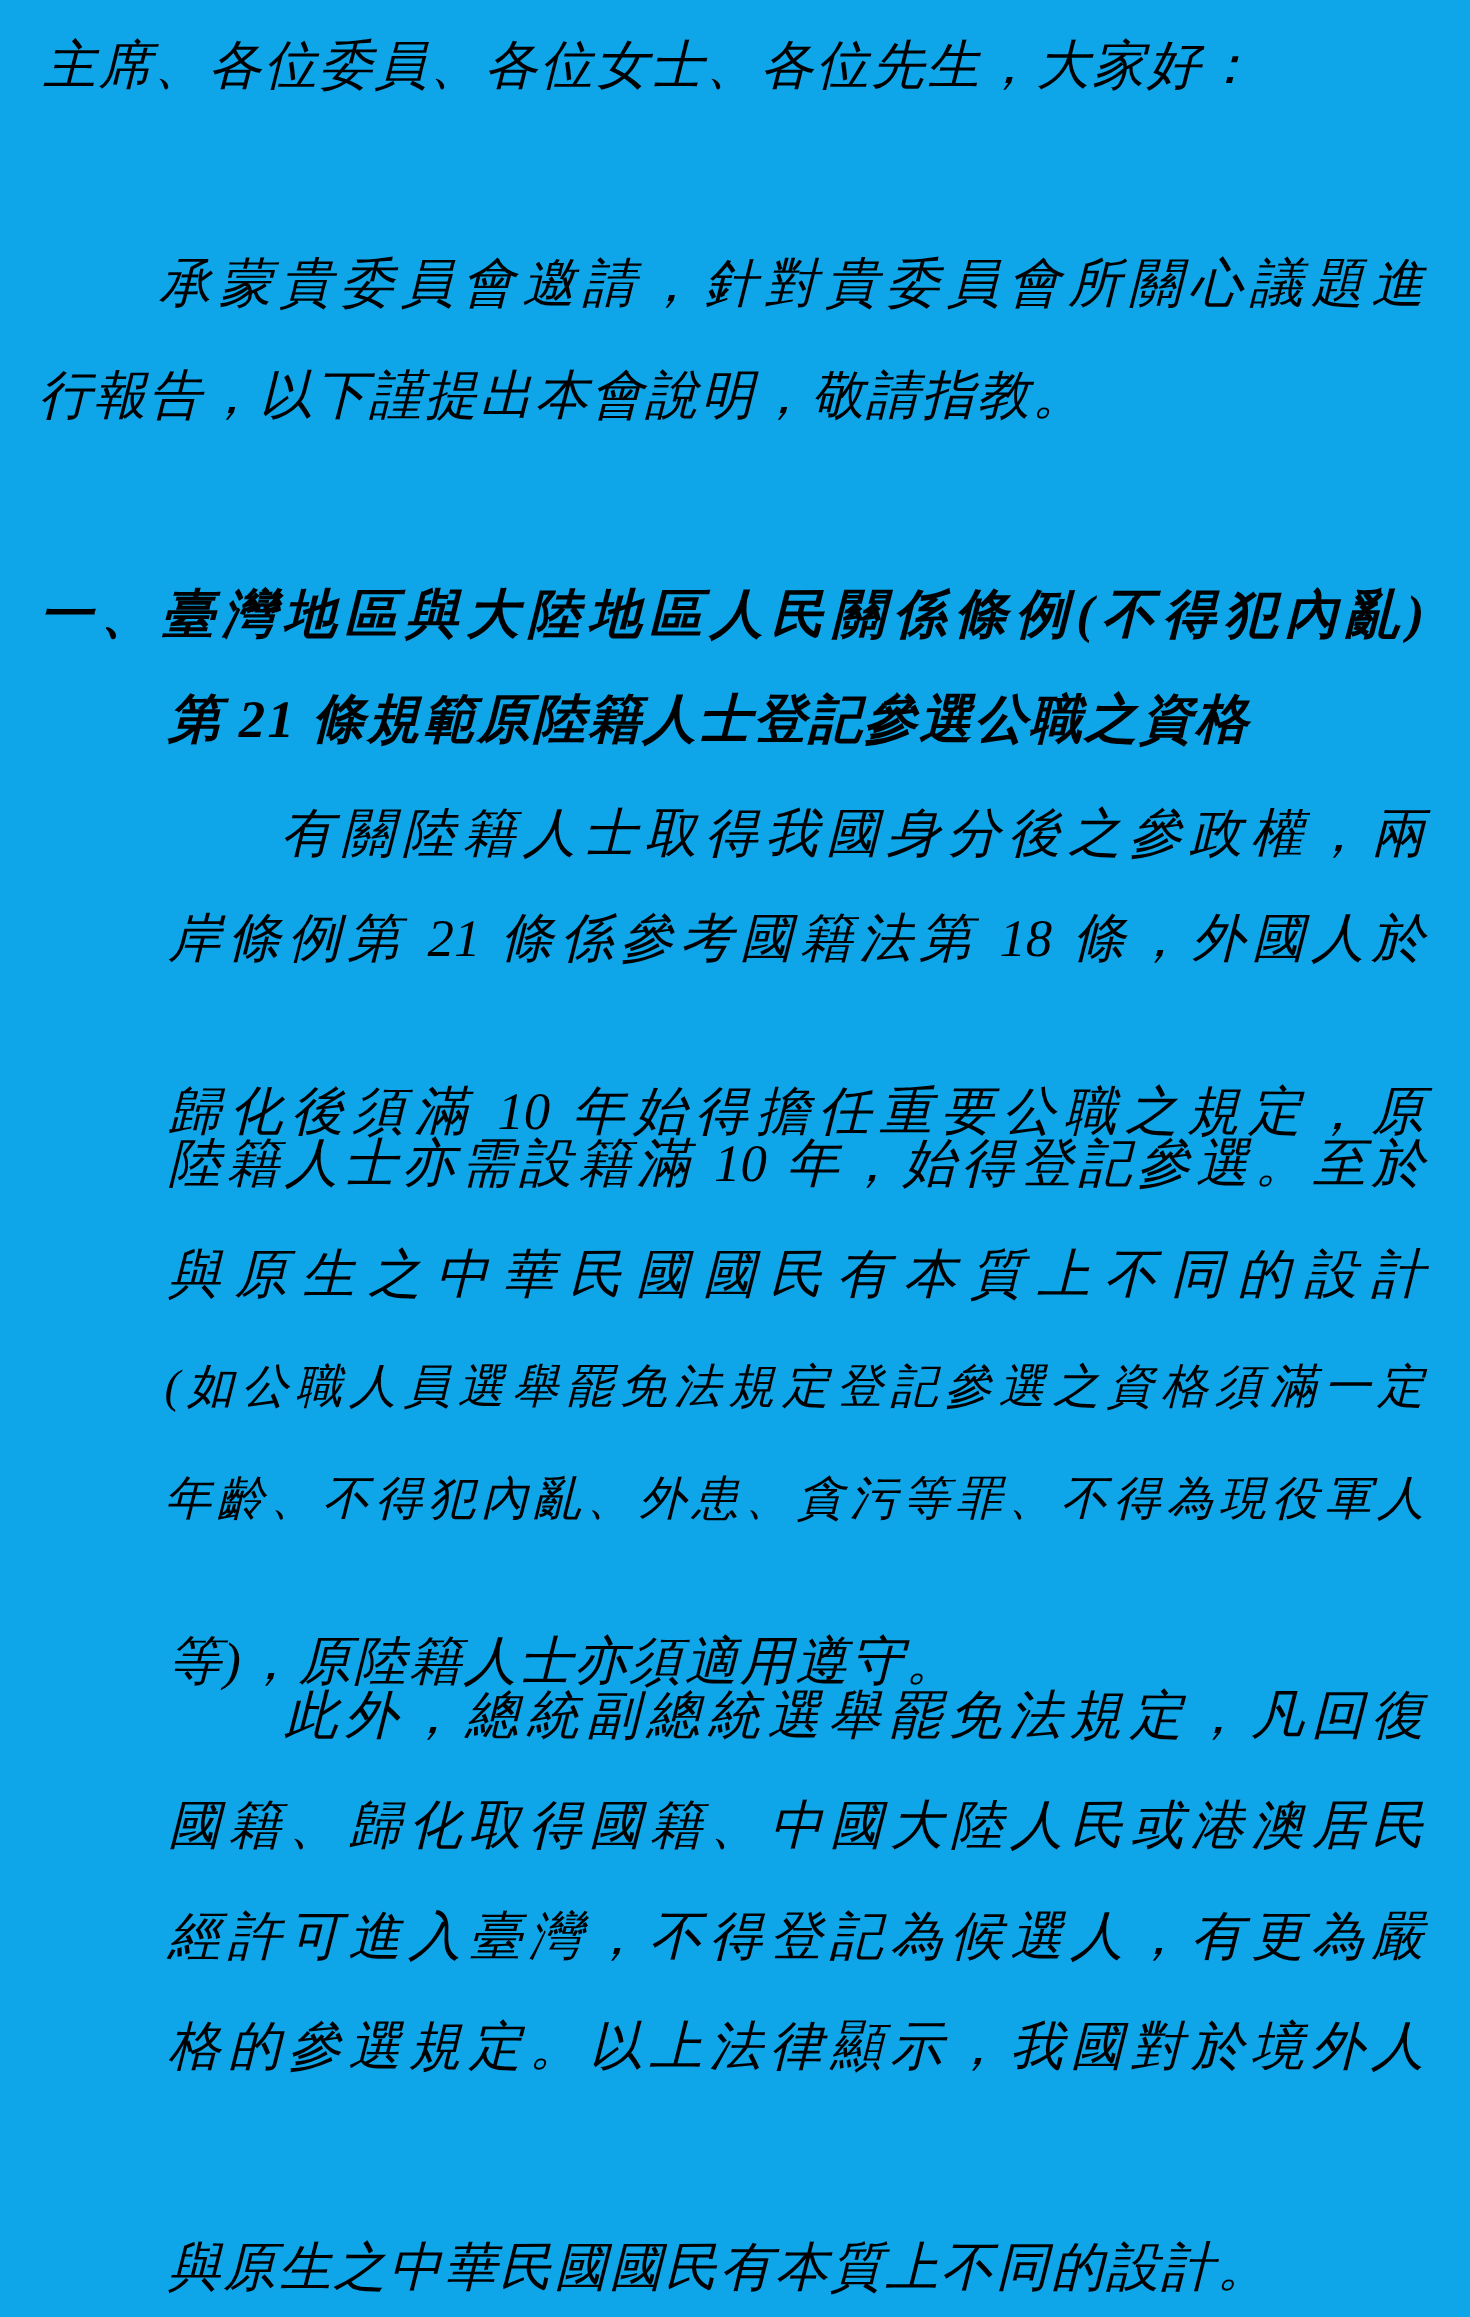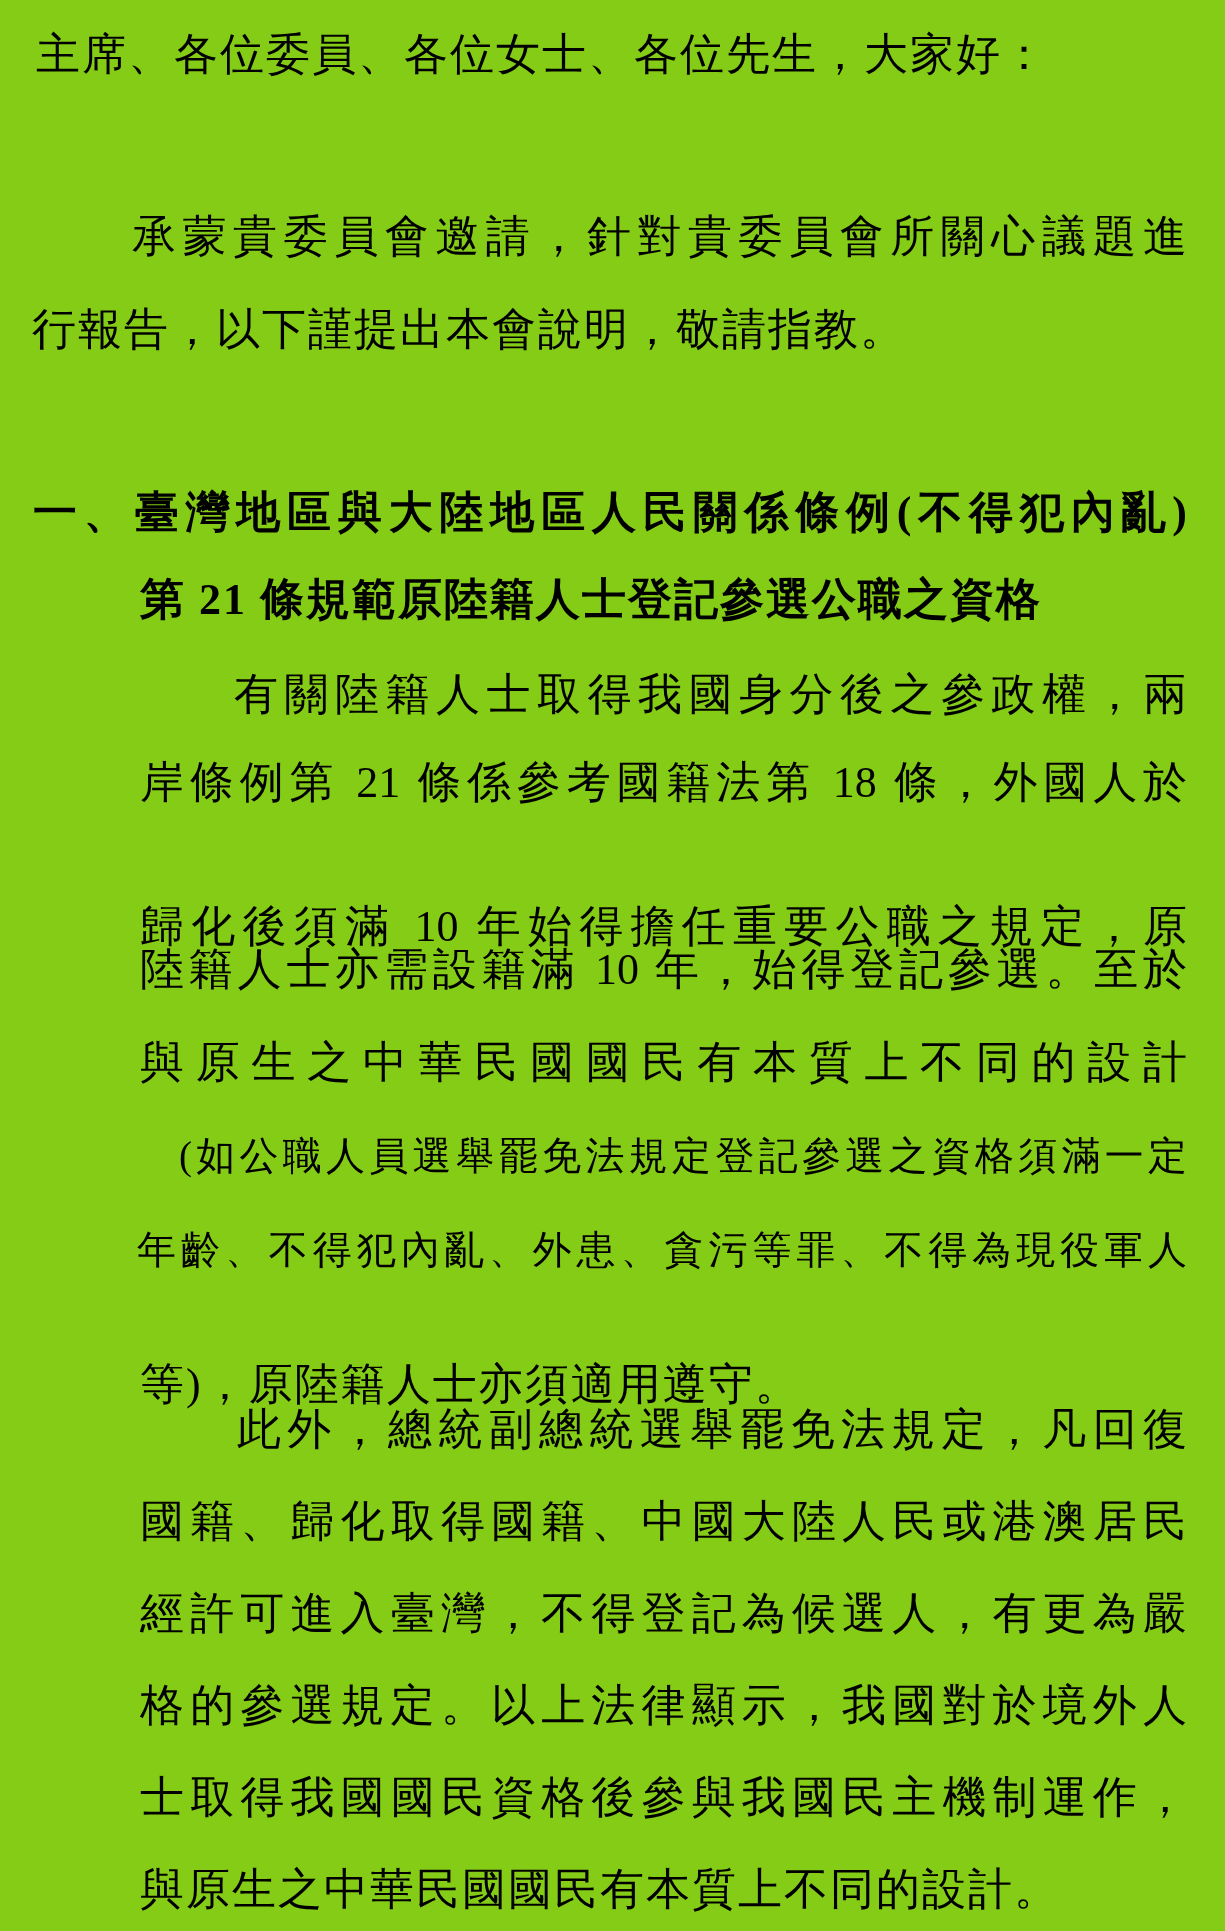--- a/index.html
+++ b/index.html
@@ -34,33 +34,32 @@
     font-weight: bold;
   }
   .line.small {
     font-size: 39px;
     line-height: 46px;
   }
 </style>
 </head>
 <body>
 
-<main id="page" style="background: #84cc16; color: rgb(0, 0, 0);">
+<main id="page" style="background: #0ea5e9; color: rgb(0, 0, 0); font-style: italic;">
     <div class="line" style="top: 29px; left: 36px;">主席、各位委員、各位女士、各位先生，大家好：</div>
     <div class="line justify" style="top: 211px; left: 132px; right: 38px;">承蒙貴委員會邀請，針對貴委員會所關心議題進</div>
     <div class="line" style="top: 304px; left: 32px;">行報告，以下謹提出本會說明，敬請指教。</div>
     <div class="line justify bold" style="top: 487px; left: 33px; right: 38px;">一、臺灣地區與大陸地區人民關係條例(不得犯內亂)</div>
     <div class="line bold" style="top: 574px; left: 140px;">第 21 條規範原陸籍人士登記參選公職之資格</div>
     <div class="line justify" style="top: 669px; left: 234px; right: 38px;">有關陸籍人士取得我國身分後之參政權，兩</div>
     <div class="line justify" style="top: 757px; left: 140px; right: 38px;">岸條例第 21 條係參考國籍法第 18 條，外國人於</div>
     <div class="line justify" style="top: 901px; left: 140px; right: 38px;">歸化後須滿 10 年始得擔任重要公職之規定，原</div>
     <div class="line justify" style="top: 944px; left: 140px; right: 38px;">陸籍人士亦需設籍滿 10 年，始得登記參選。至於</div>
     <div class="line justify" style="top: 1037px; left: 140px; right: 38px;">與原生之中華民國國民有本質上不同的設計</div>
-    <div class="line justify small" style="top: 1133px; left: 137px; right: 38px; margin-left: 42px;">(如公職人員選舉罷免法規定登記參選之資格須滿一定</div>
+    <div class="line justify small" style="top: 1133px; left: 137px; right: 38px;">(如公職人員選舉罷免法規定登記參選之資格須滿一定</div>
     <div class="line justify small" style="top: 1227px; left: 137px; right: 38px;">年齡、不得犯內亂、外患、貪污等罪、不得為現役軍人</div>
     <div class="line" style="top: 1311px; left: 140px; margin-top: 48px;">等)，原陸籍人士亦須適用遵守。</div>
     <div class="line justify" style="top: 1404px; left: 237px; right: 38px;">此外，總統副總統選舉罷免法規定，凡回復</div>
     <div class="line justify" style="top: 1588px; left: 140px; right: 38px;">經許可進入臺灣，不得登記為候選人，有更為嚴</div>
     <div class="line justify" style="top: 1496px; left: 140px; right: 38px;">國籍、歸化取得國籍、中國大陸人民或港澳居民</div>
     <div class="line justify" style="top: 1680px; left: 140px; right: 38px;">格的參選規定。以上法律顯示，我國對於境外人</div>
-    <div class="line justify" style="top: 1772px; left: 140px; right: 38px;">士取得我國國民資格後參與我國民主機制運作，</div>
     <div class="line" style="top: 1864px; left: 140px;">與原生之中華民國國民有本質上不同的設計。</div>
   </main>
 
 </body></html>

